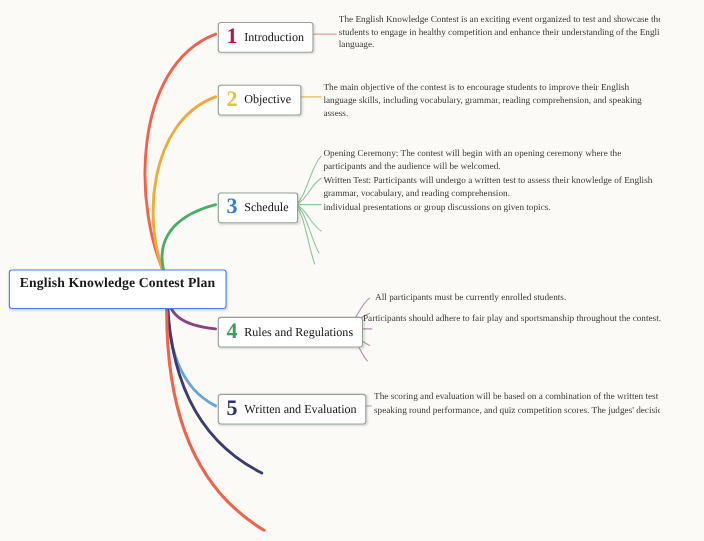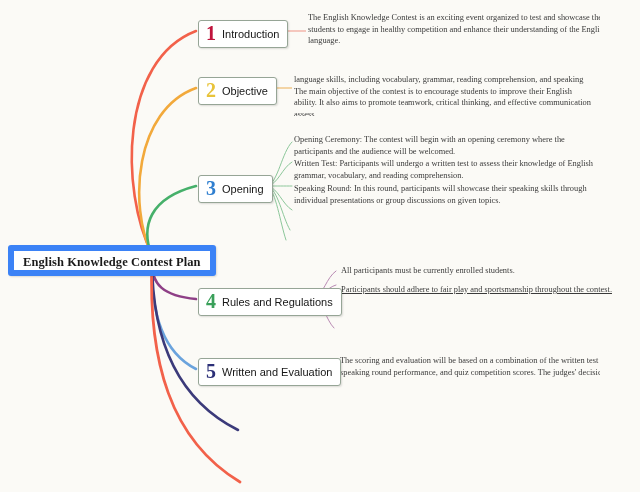--- a/index.html
+++ b/index.html
@@ -23,23 +23,23 @@
     height: 492px;
     pointer-events: none;
   }
 
   
   .root-node {
     position: absolute;
     left: 8px;
     top: 245px;
     background: #ffffff;
-    border: 6px solid #3b82f6;
+    border: 1px solid #3b82f6;
     border-radius: 3px;
-    padding: 4px 9px 0 9px;
+    padding: 4px 9px 15px 9px;
     font-family: "Liberation Serif", "DejaVu Serif", serif;
     font-size: 12.5px;
     font-weight: bold;
     color: #1a1a1a;
     letter-spacing: .1px;
     white-space: nowrap;
     box-shadow: 1px 1px 2px rgba(0,0,0,.13);
     z-index: 5;
   }
 
@@ -58,21 +58,21 @@
     z-index: 5;
   }
   .branch-num {
     font-family: "Liberation Serif", "DejaVu Serif", serif;
     font-size: 20px;
     font-weight: bold;
     line-height: 1;
     padding-bottom: 1px;
   }
   .branch-label {
-    font-family: Liberation Sans, sans-serif;
+    font-family: Liberation Serif, serif;
     font-size: 11px;
     color: #161616;
   }
 
   
   .note {
     position: absolute;
     font-family: "Liberation Serif", "DejaVu Serif", serif;
     font-size: 8.4px;
     line-height: 11.6px;
@@ -146,56 +146,54 @@
     <div class="note-line">students to engage in healthy competition and enhance their understanding of the English</div>
     <div class="note-line">language.</div>
   </div>
 
   <div class="branch-node" style="left:198px; top:77px;">
     <span class="branch-num" style="color:#e8c33a;">2</span>
     <span class="branch-label">Objective</span>
   </div>
 
   <div class="note" style="left:294px; top:74px; width:300px; height:42px;">
+    <div class="note-line">The main objective of the contest is to encourage students to improve their English</div>
     <div class="note-line">language skills, including vocabulary, grammar, reading comprehension, and speaking</div>
-    <div class="note-line">The main objective of the contest is to encourage students to improve their English</div>
-    <div class="note-line">ability. It also aims to promote teamwork, critical thinking, and effective communication</div>
     <div class="note-line">assess.</div>
   </div>
 
   <div class="branch-node" style="left:198px; top:175px;">
     <span class="branch-num" style="color:#2f7fd0;">3</span>
-    <span class="branch-label">Opening</span>
+    <span class="branch-label">Schedule</span>
   </div>
 
   <div class="subnote" style="left:294px; top:158px;">
     <div>Written Test: Participants will undergo a written test to assess their knowledge of English</div>
     <div>grammar, vocabulary, and reading comprehension.</div>
   </div>
 
   <div class="subnote" style="left:294px; top:134px;">
     <div>Opening Ceremony: The contest will begin with an opening ceremony where the</div>
     <div>participants and the audience will be welcomed.</div>
   </div>
 
   <div class="subnote" style="left:294px; top:183px;">
-    <div>Speaking Round: In this round, participants will showcase their speaking skills through</div>
     <div>individual presentations or group discussions on given topics.</div>
   </div>
 
   <div class="branch-node" style="left:198px; top:288px;">
     <span class="branch-num" style="color:#3aa05a;">4</span>
     <span class="branch-label">Rules and Regulations</span>
   </div>
 
   <div class="subnote" style="left:341px; top:265px;">
     <div>All participants must be currently enrolled students.</div>
   </div>
 
-  <div class="subnote" style="left:341px; top:284px;text-decoration:underline;">
+  <div class="subnote" style="left:330px; top:284px;">
     <div>Participants should adhere to fair play and sportsmanship throughout the contest.</div>
   </div>
 
   <div class="branch-node" style="left:198px; top:358px;">
     <span class="branch-num" style="color:#2b2f77;">5</span>
     <span class="branch-label">Written and Evaluation</span>
   </div>
 
   <div class="note" style="left:340px; top:355px; width:260px; height:33px;">
     <div class="note-line">The scoring and evaluation will be based on a combination of the written test results,</div>

